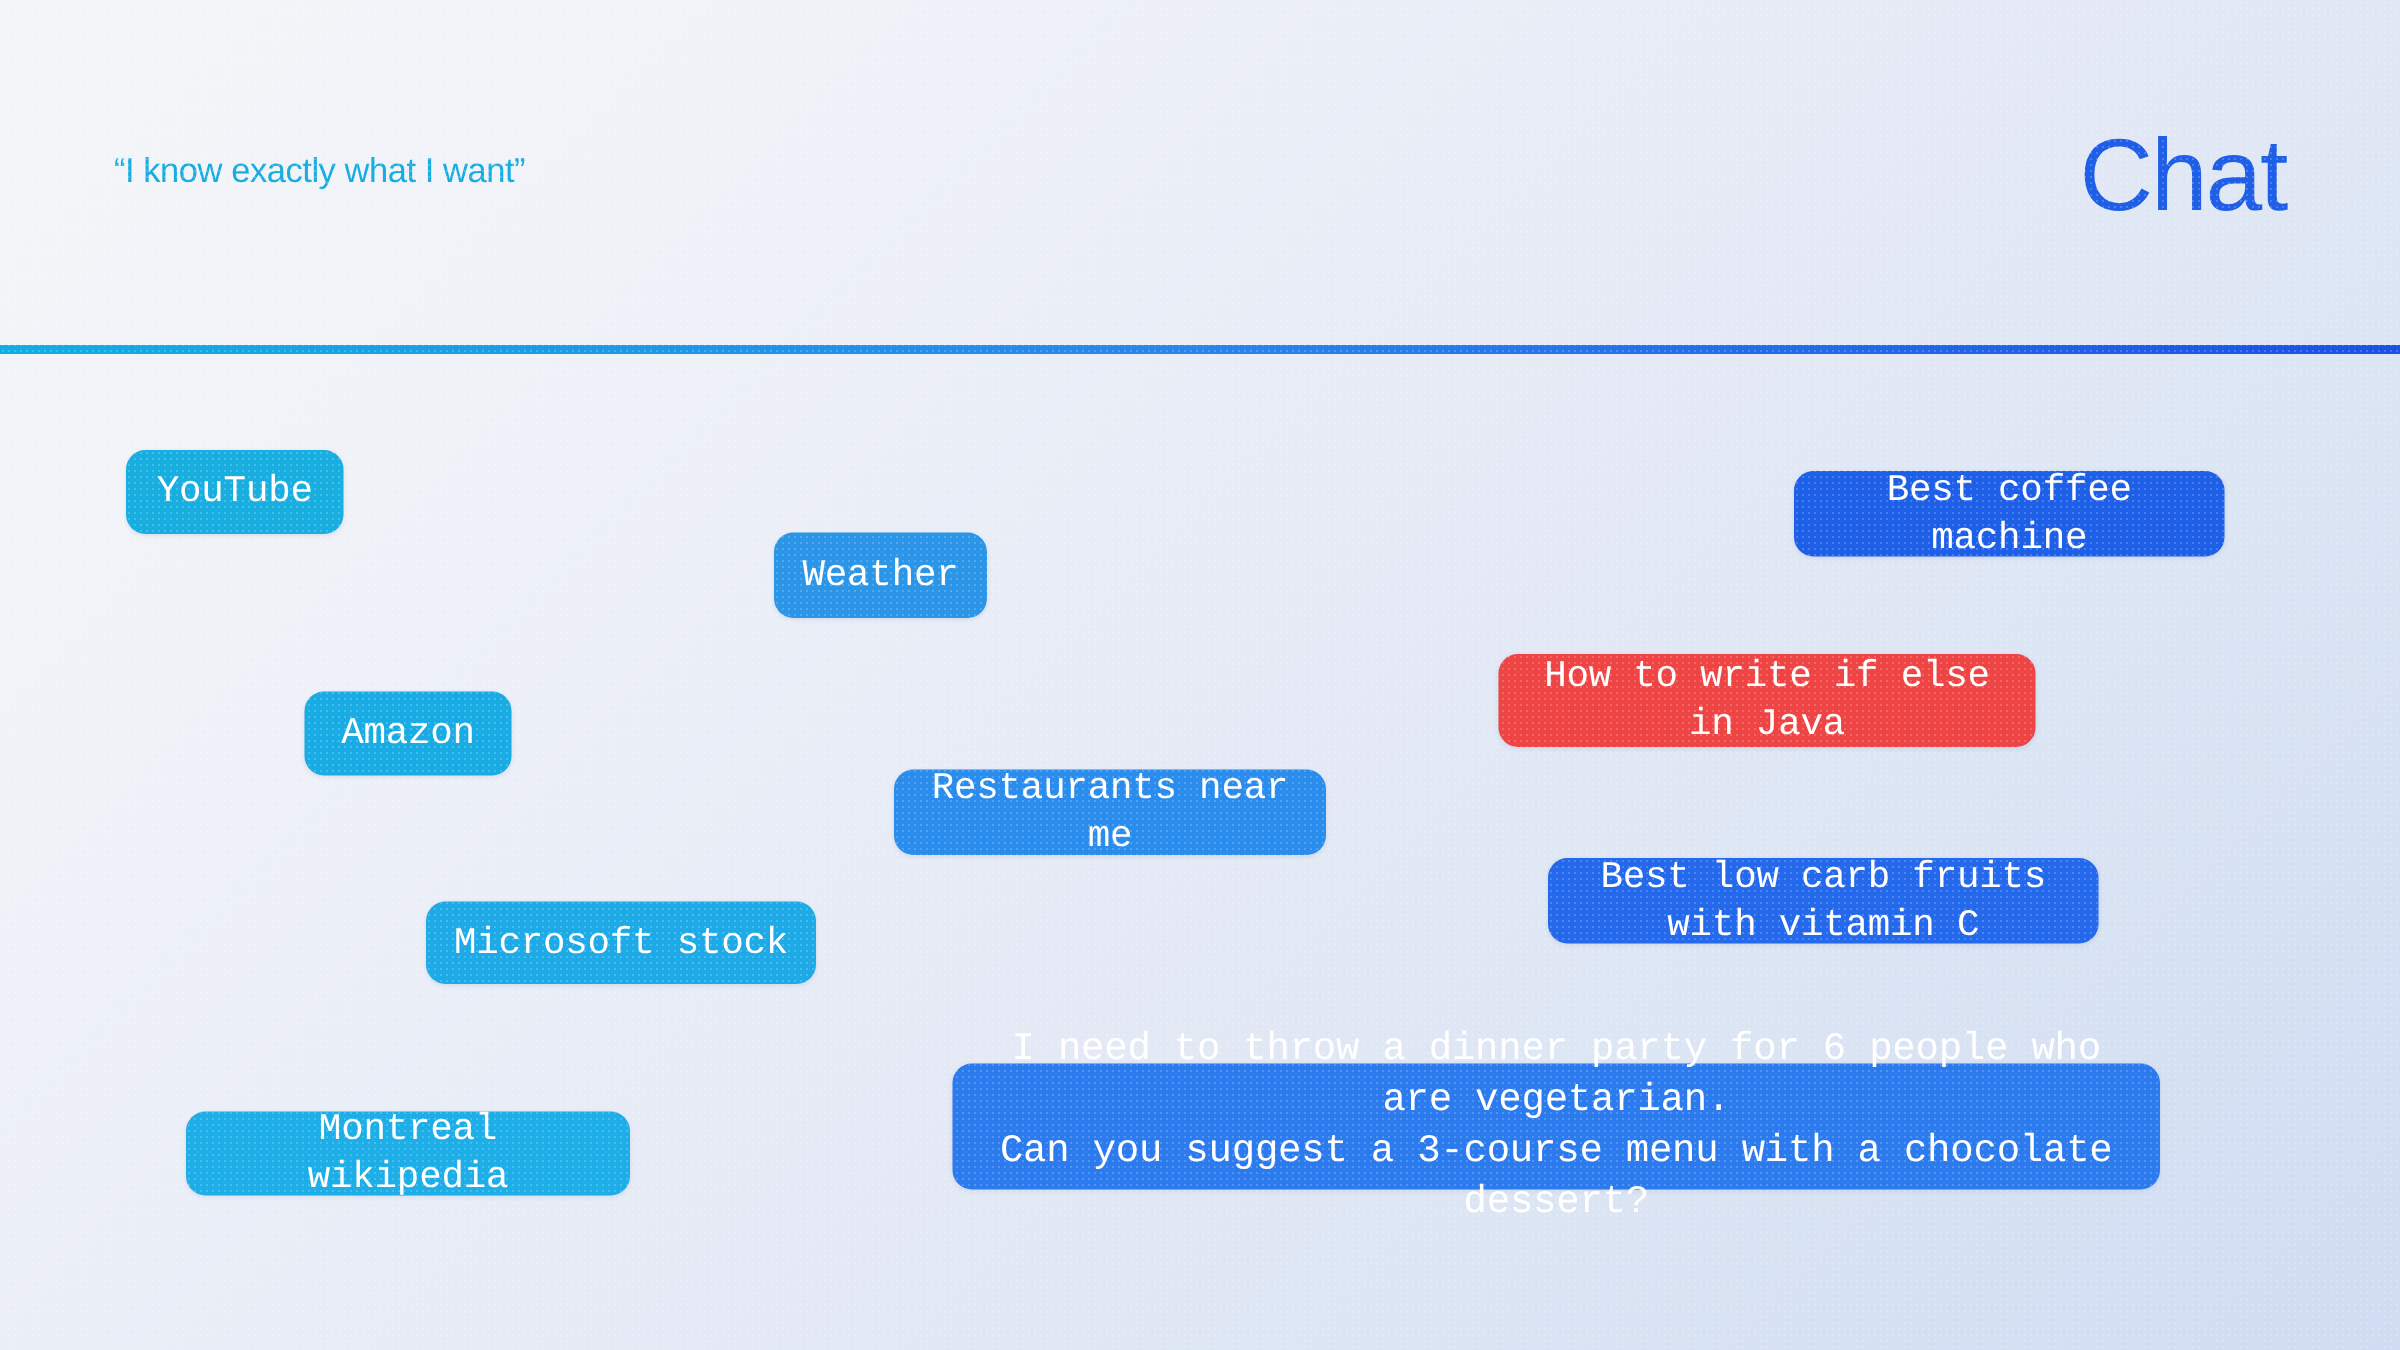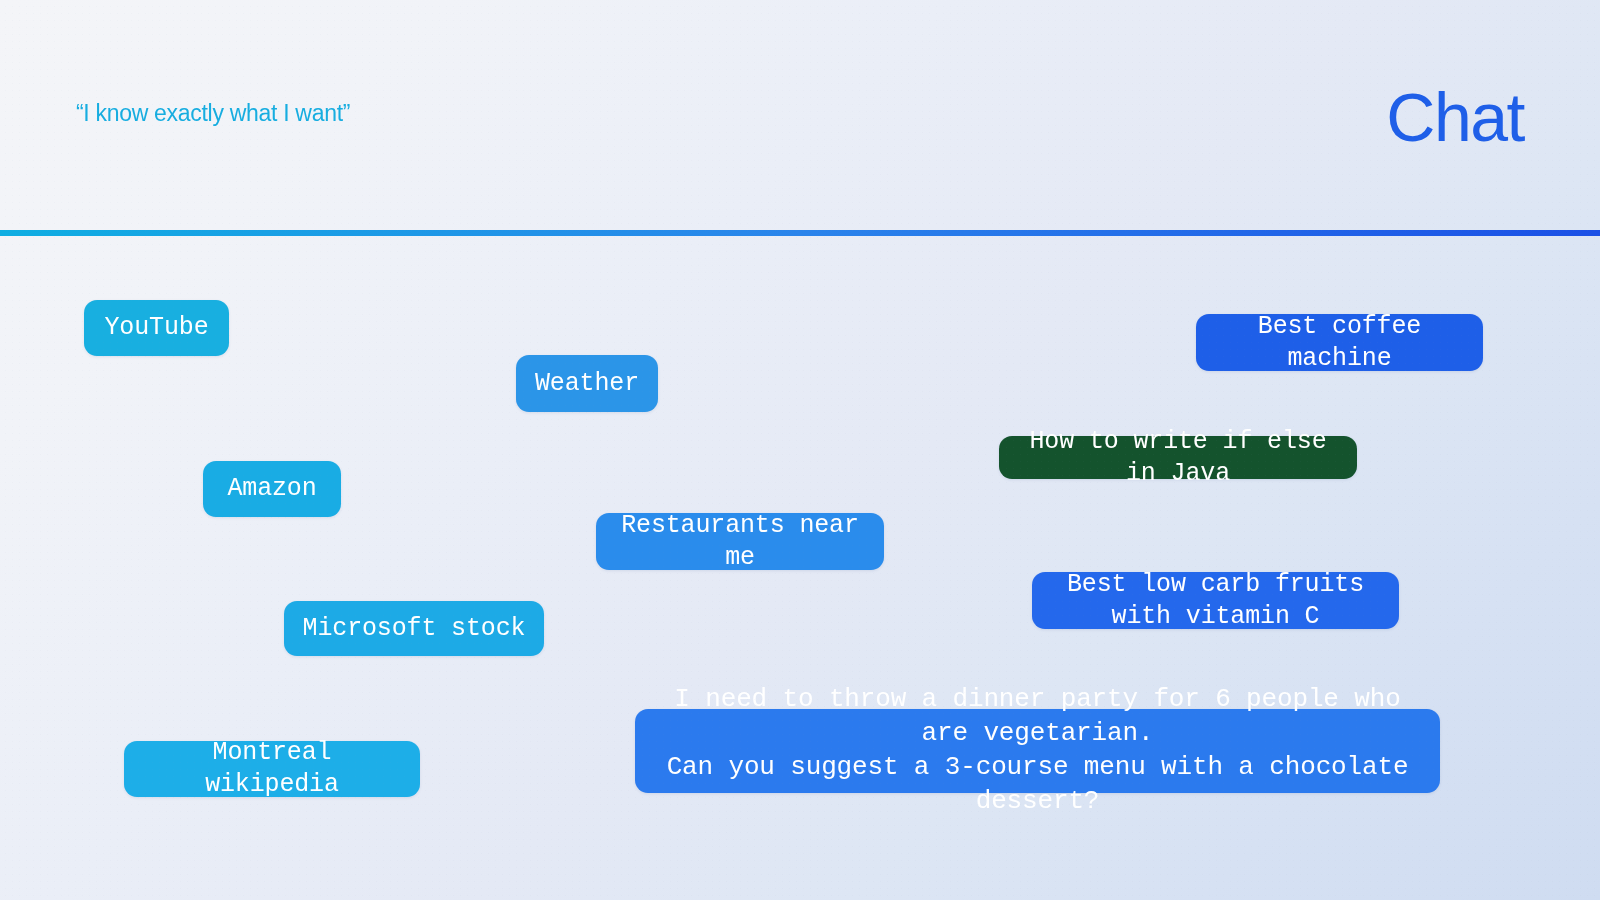--- a/index.html
+++ b/index.html
@@ -142,21 +142,21 @@
     </div>
 
   </div>
 
   <div id="divider" style="background: linear-gradient(90deg, rgb(15, 174, 226) 0%, rgb(42, 132, 235) 50%, rgb(27, 80, 230) 100%);"></div>
 
   <div id="pill-field">
       <div class="pill" style="left: 84px; top: 300px; width: 145px; height: 56px; background: rgb(24, 175, 224);">YouTube</div>
       <div class="pill" style="left: 1196px; top: 314px; width: 287px; height: 57px; background: rgb(30, 95, 232);">Best coffee machine</div>
       <div class="pill" style="left: 516px; top: 355px; width: 142px; height: 57px; background: rgb(43, 149, 232);">Weather</div>
-      <div class="pill" style="left: 999px; top: 436px; width: 358px; height: 43px; background: #14532d;">How to write if else in Java</div>
+      <div class="pill" style="left: 999px; top: 436px; width: 358px; height: 62px; background: #ef4444;">How to write if else in Java</div>
       <div class="pill" style="left: 203px; top: 461px; width: 138px; height: 56px; background: rgb(25, 172, 228);">Amazon</div>
       <div class="pill" style="left: 596px; top: 513px; width: 288px; height: 57px; background: rgb(42, 140, 236);">Restaurants near me</div>
       <div class="pill" style="left: 1032px; top: 572px; width: 367px; height: 57px; background: rgb(36, 104, 236);">Best low carb fruits with vitamin C</div>
       <div class="pill" style="left: 284px; top: 601px; width: 260px; height: 55px; background: rgb(29, 170, 230);">Microsoft stock</div>
       <div class="pill multiline" style="left: 635px; top: 709px; width: 805px; height: 84px; background: rgb(43, 122, 238);">I need to throw a dinner party for 6 people who are vegetarian.
 Can you suggest a 3-course menu with a chocolate dessert?</div>
       <div class="pill" style="left: 124px; top: 741px; width: 296px; height: 56px; background: rgb(29, 174, 232);">Montreal wikipedia</div>
     </div>
 
   <div id="noise-layer"></div>

